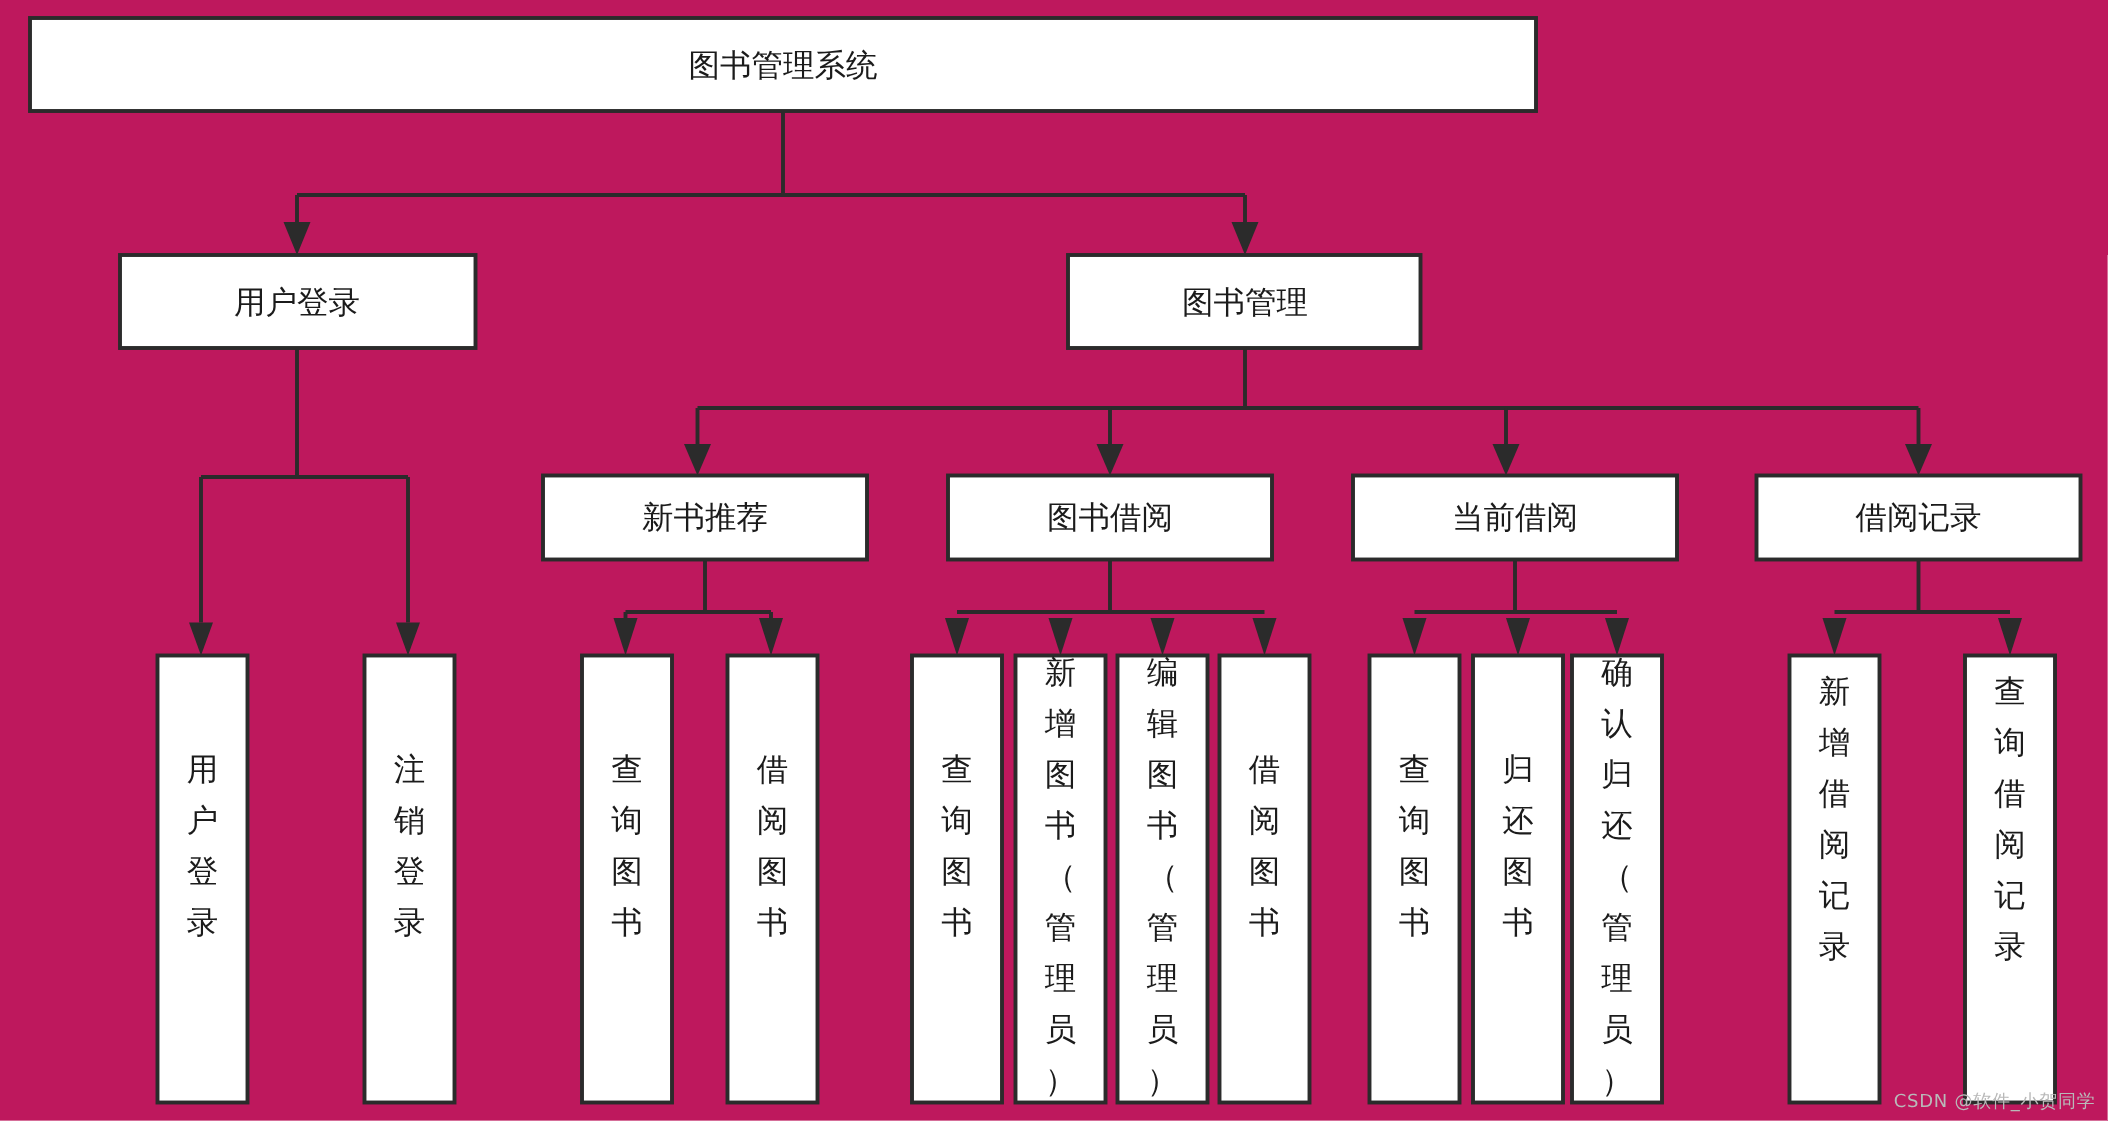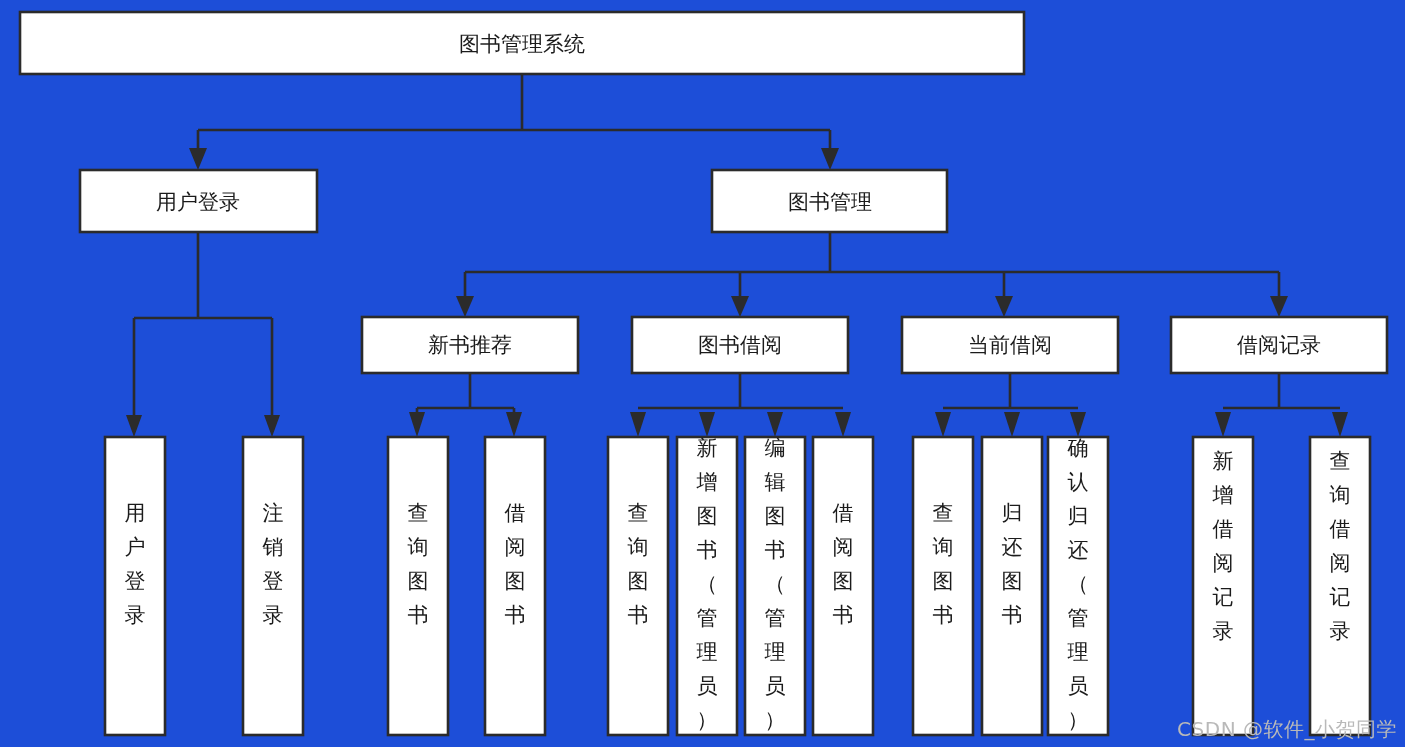--- a/index.html
+++ b/index.html
@@ -10,21 +10,21 @@
   body {
     width: 1405px;
     height: 747px;
     font-family: "DejaVu Sans", "Liberation Sans", sans-serif;
     overflow: hidden;
   }
   #diagram-root {
     position: relative;
     width: 1405px;
     height: 747px;
-    background: #1d4ed8;
+    background: #be185d;
   }
   svg#flow {
     position: absolute;
     left: 0;
     top: 0;
     width: 1405px;
     height: 747px;
     display: block;
   }
   .box-rect {
@@ -53,21 +53,21 @@
     font-family: "DejaVu Sans", "Liberation Sans", sans-serif;
     fill: #1b1b1b;
     font-size: 21px;
     text-anchor: middle;
   }
   .watermark {
     position: absolute;
     right: 8px;
     bottom: 4px;
     font-family: "DejaVu Sans", "Liberation Sans", sans-serif;
-    font-size: 20px;
+    font-size: 12px;
     color: #b9b9b9;
     letter-spacing: 0.5px;
     white-space: nowrap;
     user-select: none;
   }
 </style>
 </head>
 <body>
 
 <div id="diagram-root">

